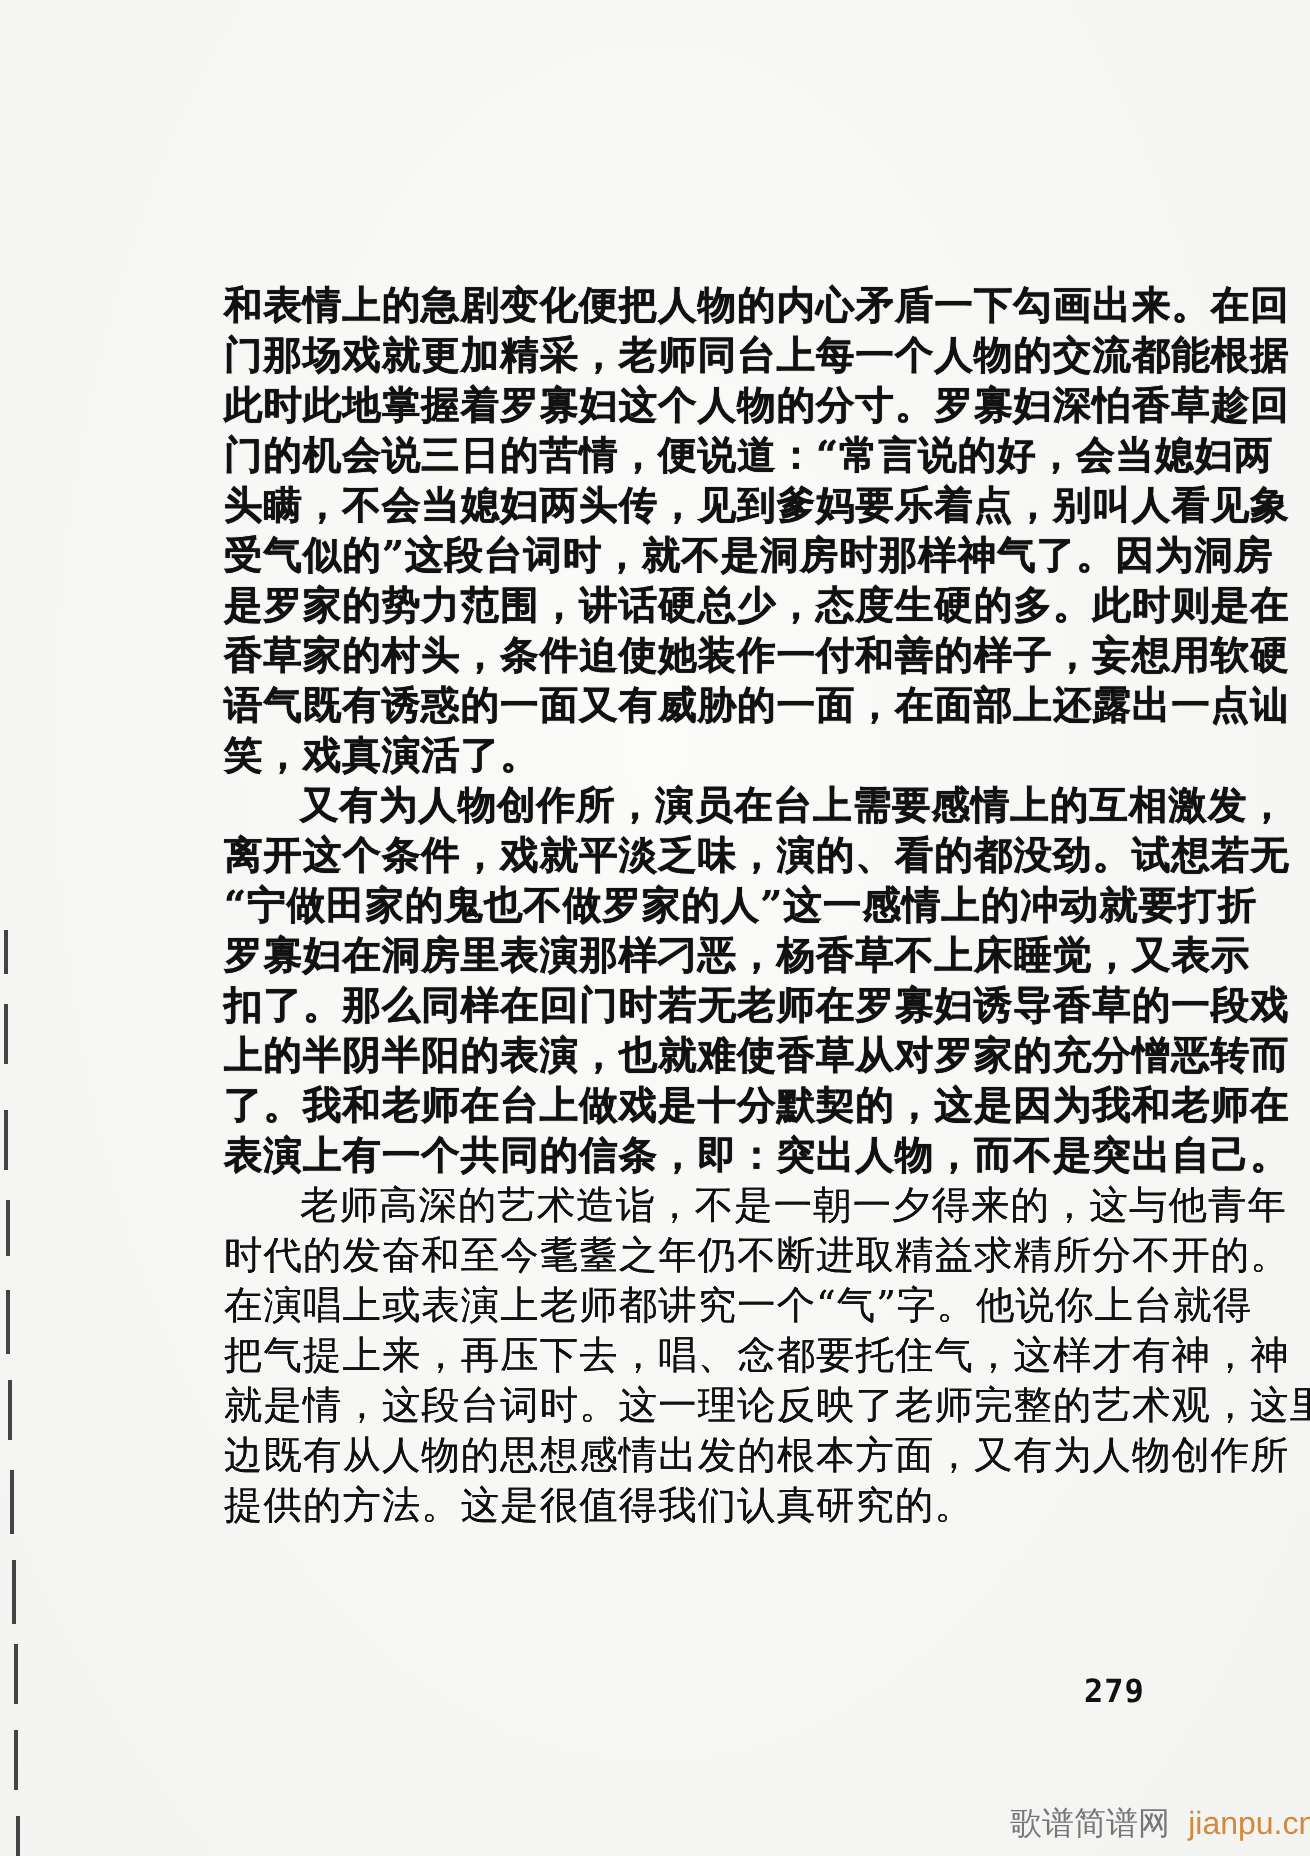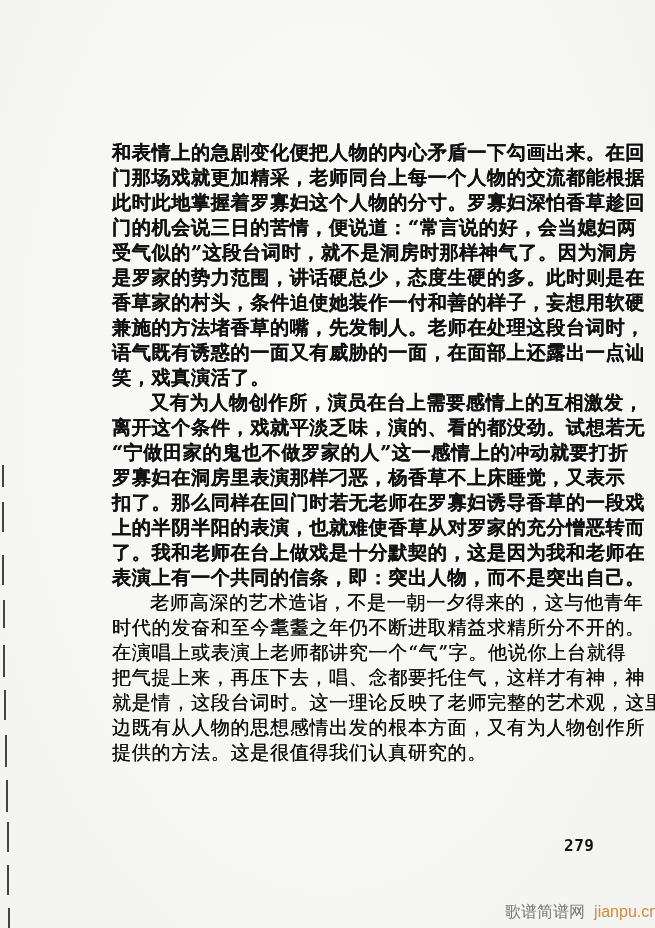--- a/index.html
+++ b/index.html
@@ -50,21 +50,21 @@
     }
     .line.light {
       font-weight: normal;
       text-shadow: 0 0 0.3px #000;
     }
     .indent {
       padding-left: 38px;
     }
     .page-number {
       position: absolute;
-      left: 564px;
+      left: 542px;
       top: 836px;
       font-family: "DejaVu Sans Mono", monospace;
       font-size: 16px;
       font-weight: bold;
       color: #111;
       letter-spacing: 0.5px;
     }
     .watermark {
       position: absolute;
       left: 505px;
@@ -101,24 +101,24 @@
     <div class="binding-mark" style="left:8px;top:468px;height:20px;"></div>
   </div>
 
   <div class="text-block">
 
     <div>
       <div class="line">和表情上的急剧变化便把人物的内心矛盾一下勾画出来。在回</div>
       <div class="line">门那场戏就更加精采，老师同台上每一个人物的交流都能根据</div>
       <div class="line">此时此地掌握着罗寡妇这个人物的分寸。罗寡妇深怕香草趁回</div>
       <div class="line">门的机会说三日的苦情，便说道：“常言说的好，会当媳妇两</div>
+      <div class="line">头瞒，不会当媳妇两头传，见到爹妈要乐着点，别叫人看见象</div>
       <div class="line">受气似的”这段台词时，就不是洞房时那样神气了。因为洞房</div>
       <div class="line">是罗家的势力范围，讲话硬总少，态度生硬的多。此时则是在</div>
       <div class="line">香草家的村头，条件迫使她装作一付和善的样子，妄想用软硬</div>
-      <div class="line">兼施的方法堵香草的嘴，先发制人。老师在处理这段台词时，</div>
       <div class="line">语气既有诱惑的一面又有威胁的一面，在面部上还露出一点讪</div>
       <div class="line">笑，戏真演活了。</div>
     </div>
 
     <div>
       <div class="line indent">又有为人物创作所，演员在台上需要感情上的互相激发，</div>
       <div class="line">离开这个条件，戏就平淡乏味，演的、看的都没劲。试想若无</div>
       <div class="line">“宁做田家的鬼也不做罗家的人”这一感情上的冲动就要打折</div>
       <div class="line">罗寡妇在洞房里表演那样刁恶，杨香草不上床睡觉，又表示</div>
       <div class="line">扣了。那么同样在回门时若无老师在罗寡妇诱导香草的一段戏</div>

